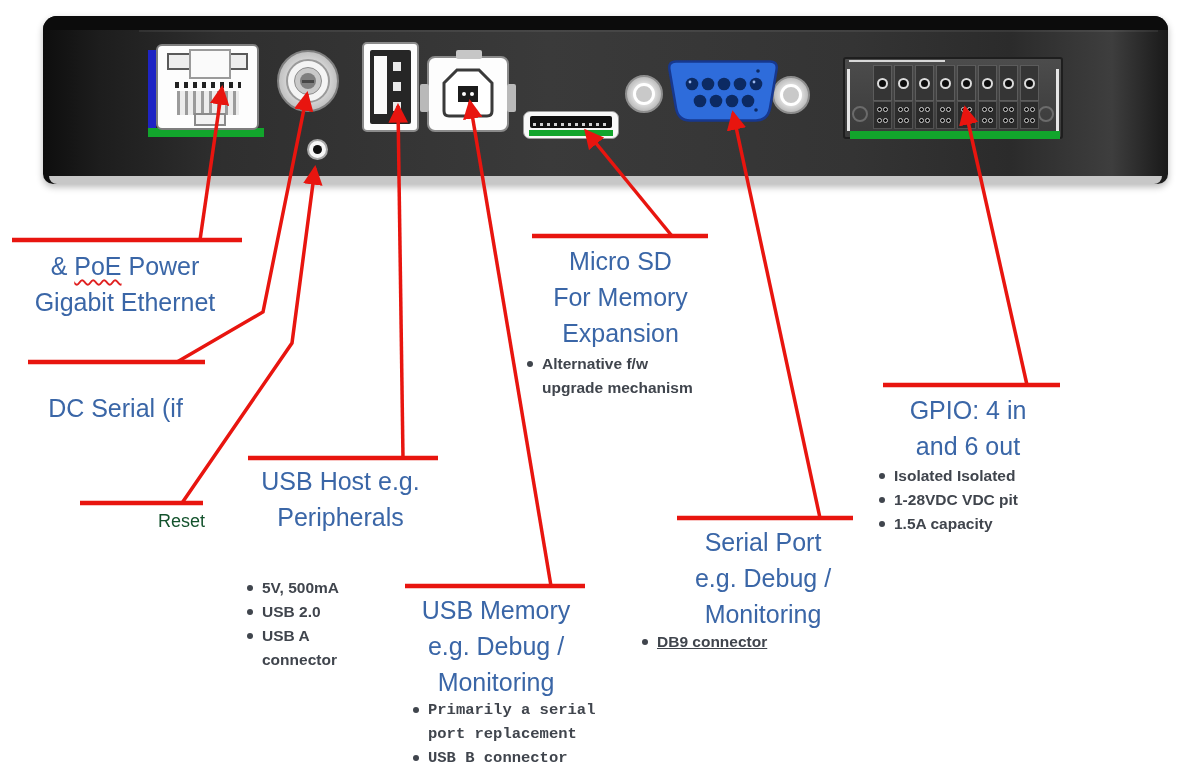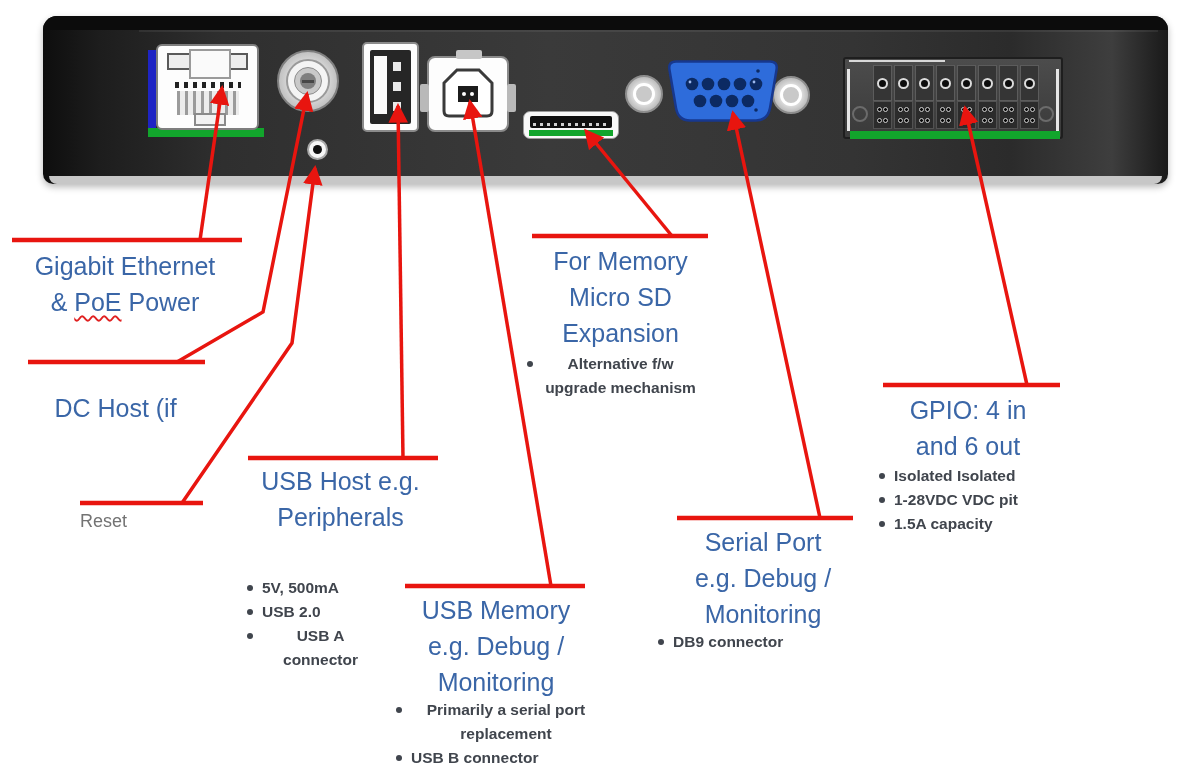--- a/index.html
+++ b/index.html
@@ -64,23 +64,23 @@
   .gpio-cell-t{width:19px;height:36px;background:#353535;border:1px solid #5c5c5c;box-sizing:border-box;display:flex;align-items:center;justify-content:center;}
   .gpio-hole{width:11px;height:11px;border-radius:50%;background:#0c0c0c;border:2.5px solid #dcdcdc;box-sizing:border-box;}
   .gpio-cell-b{width:19px;height:28px;background:#2b2b2b;border:1px solid #525252;box-sizing:border-box;display:grid;grid-template-columns:repeat(2,1fr);align-items:center;justify-items:center;padding:2px 2px;}
   .gpio-dot{width:5px;height:5px;border-radius:50%;background:#060606;border:1.5px solid #cfcfcf;box-sizing:border-box;}
   .gpio-brk{position:absolute;top:10px;width:3px;height:62px;background:#e6e6e6;}
   .gpio-circ{position:absolute;top:47px;width:16px;height:16px;border-radius:50%;border:2px solid #6b6b6b;box-sizing:border-box;}
   .gpio-green{position:absolute;left:5px;bottom:-2px;width:210px;height:8px;background:#12a52c;}
   
   .title{position:absolute;color:#3a66a7;font-size:25px;line-height:36px;text-align:center;}
   .poe{text-decoration:underline wavy #e02020;text-decoration-thickness:1.5px;text-underline-offset:4px;}
-  .small-label{position:absolute;color:#737373;font-size:18px;line-height:22px;text-align:left;}
+  .small-label{position:absolute;color:#14532d;font-size:18px;line-height:22px;text-align:right;}
   .bullets{position:absolute;color:#40454d;font-size:15.5px;font-weight:bold;line-height:24px;}
-  .bullet{display:flex;gap:9px;align-items:flex-start;text-align:center;}
+  .bullet{display:flex;gap:9px;align-items:flex-start;}
   .dot{flex:none;width:6px;height:6px;border-radius:50%;background:#40454d;margin-top:9px;}
   
   .overlay{position:absolute;inset:0;pointer-events:none;z-index:6;}
 </style>
 </head>
 <body>
 
 <div id="canvas">
 
   <div class="chassis">
@@ -283,26 +283,26 @@
       <path d="M182,503 L292,343 L315,168" stroke-width="3.5" marker-end="url(#arrow)"></path>
       <path d="M403,458 L398,106" stroke-width="3.5" marker-end="url(#arrow)"></path>
       <path d="M551,586 L470,102" stroke-width="3.5" marker-end="url(#arrow)"></path>
       <path d="M672,236 L586,131" stroke-width="3.5" marker-end="url(#arrow)"></path>
       <path d="M820,518 L733,113" stroke-width="3.5" marker-end="url(#arrow)"></path>
       <path d="M1027,385 L965,108" stroke-width="3.5" marker-end="url(#arrow)"></path>
     </g>
   </svg>
 
   <div class="title" style="left:5px;top:248px;width:240px;">
+    <div><span>&amp; </span><span class="poe">PoE</span><span> Power</span></div>
     <div>Gigabit Ethernet</div>
-    <div><span>&amp; </span><span class="poe">PoE</span><span> Power</span></div>
   </div>
 
   <div class="title" style="left:18px;top:390px;width:195px;">
-    <div>DC Host (if</div>
+    <div>DC Serial (if</div>
   </div>
 
   <div class="small-label" style="left:80px;top:510px;width:125px;">Reset</div>
 
   <div class="title" style="left:238px;top:463px;width:205px;">
     <div>USB Host e.g.</div>
     <div>Peripherals</div>
   </div>
   <div class="bullets" style="left:247px;top:576px;width:132px;">
     <div class="bullet">
@@ -317,49 +317,49 @@
         <span class="dot"></span>
         <span>USB A connector</span>
       </div>
   </div>
 
   <div class="title" style="left:390px;top:592px;width:212px;">
     <div>USB Memory</div>
     <div>e.g. Debug /</div>
     <div>Monitoring</div>
   </div>
-  <div class="bullets" style="left:396px;top:698px;width:205px;">
+  <div class="bullets" style="left:413px;top:698px;width:205px;font-family:Liberation Mono, monospace;">
     <div class="bullet">
         <span class="dot"></span>
         <span>Primarily a serial port replacement</span>
       </div>
     <div class="bullet">
         <span class="dot"></span>
         <span>USB B connector</span>
       </div>
   </div>
 
   <div class="title" style="left:523px;top:243px;width:195px;">
+    <div>Micro SD</div>
     <div>For Memory</div>
-    <div>Micro SD</div>
     <div>Expansion</div>
   </div>
   <div class="bullets" style="left:527px;top:352px;width:172px;">
     <div class="bullet">
         <span class="dot"></span>
         <span>Alternative f/w upgrade mechanism</span>
       </div>
   </div>
 
   <div class="title" style="left:662px;top:524px;width:202px;">
     <div>Serial Port</div>
     <div>e.g. Debug /</div>
     <div>Monitoring</div>
   </div>
-  <div class="bullets" style="left:658px;top:630px;width:180px;">
+  <div class="bullets" style="left:642px;top:630px;width:180px;text-decoration:underline;">
     <div class="bullet">
         <span class="dot"></span>
         <span>DB9 connector</span>
       </div>
   </div>
 
   <div class="title" style="left:868px;top:392px;width:200px;">
     <div>GPIO: 4 in</div>
     <div>and 6 out</div>
   </div>

